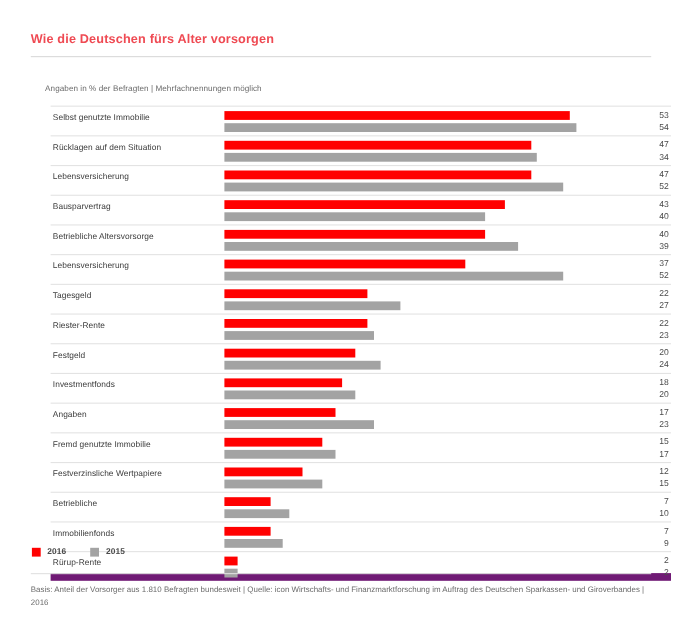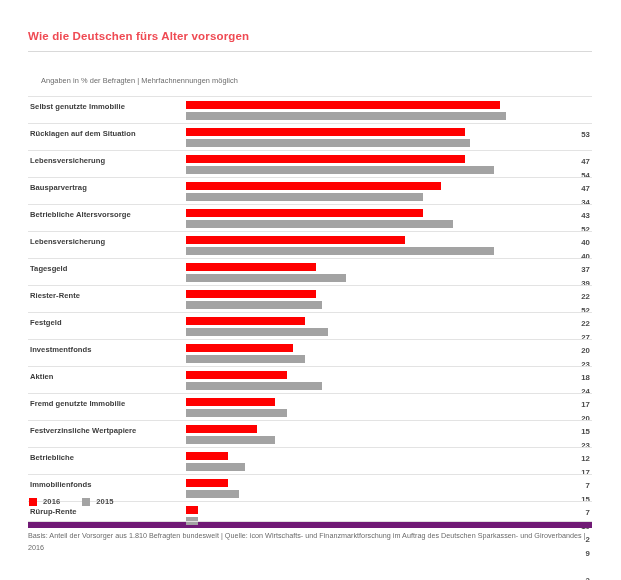--- a/index.html
+++ b/index.html
@@ -63,24 +63,23 @@
     width: 564px;
     font-size: 7.4px;
     color: #6b6b6b;
     letter-spacing: 0.05px;
     white-space: nowrap;
   }
 
   
   .chart {
     position: absolute;
-    left: 28px;
+    left: 46px;
     top: 96px;
     width: 564px;
-    font-weight: bold;
   }
 
   .row {
     position: relative;
     height: 27px;
     border-top: 1px solid #e3e3e3;
     box-sizing: border-box;
   }
   .row.last-edge {
     border-bottom: 7px solid #701a75;
@@ -121,21 +120,20 @@
     right: 2px;
     top: 2px;
     width: 40px;
     text-align: right;
   }
   .val {
     font-size: 7.8px;
     color: #4a4a4a;
     line-height: 11px;
     letter-spacing: 0.05px;
-    margin-top: 30px;
   }
 
   
   .legend {
     position: absolute;
     left: 29px;
     top: 497px;
     display: flex;
     align-items: center;
   }
@@ -333,21 +331,21 @@
           <div class="bar-line">
             <div class="bar gray" style="width: 118.5px;"></div>
           </div>
         </div>
         <div class="vals">
           <div class="val">18</div>
           <div class="val">20</div>
         </div>
       </div>
       <div class="row">
-        <div class="cat-label">Aktien</div>
+        <div class="cat-label">Angaben</div>
         <div class="bars">
           <div class="bar-line">
             <div class="bar red" style="width: 100.7px;"></div>
           </div>
           <div class="bar-line">
             <div class="bar gray" style="width: 136.3px;"></div>
           </div>
         </div>
         <div class="vals">
           <div class="val">17</div>

